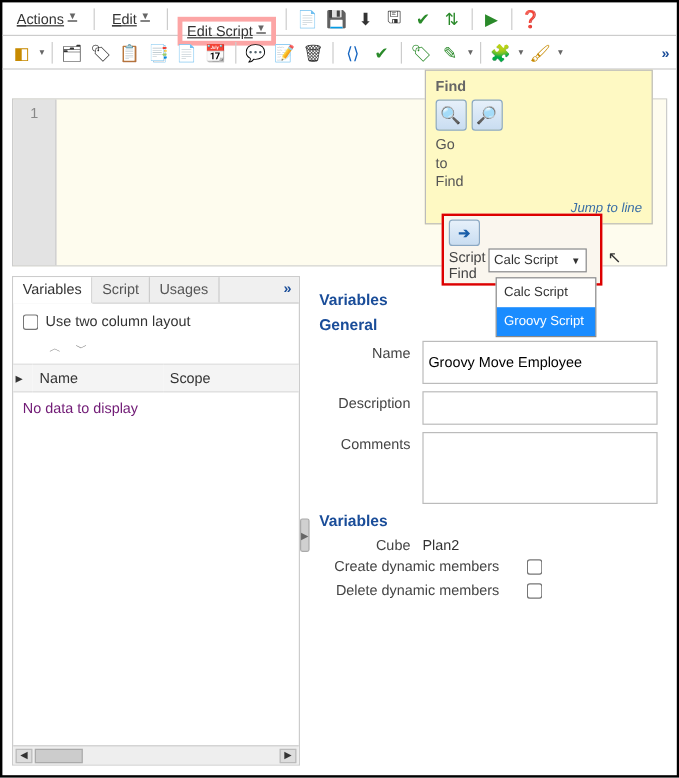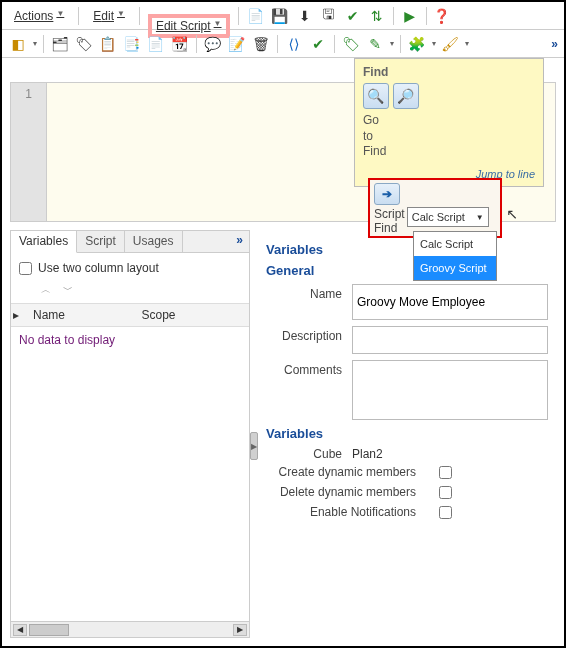--- a/index.html
+++ b/index.html
@@ -557,17 +557,13 @@
   </div>
 
   <div class="opt-row">
     <div class="k">Create dynamic members</div>
     <input type="checkbox" style="">
   </div>
   <div class="opt-row">
     <div class="k">Delete dynamic members</div>
     <input type="checkbox" style="">
   </div>
-  <div class="opt-row">
-    <div class="k">Enable Notifications</div>
-    <input type="checkbox" style="">
-  </div>
 </div>
 
 </body></html>

